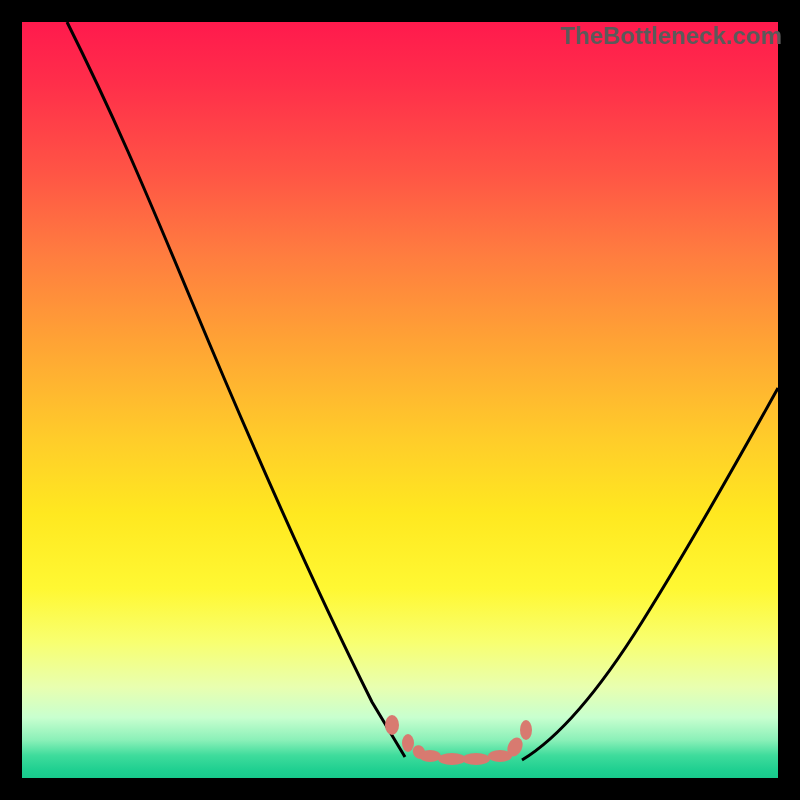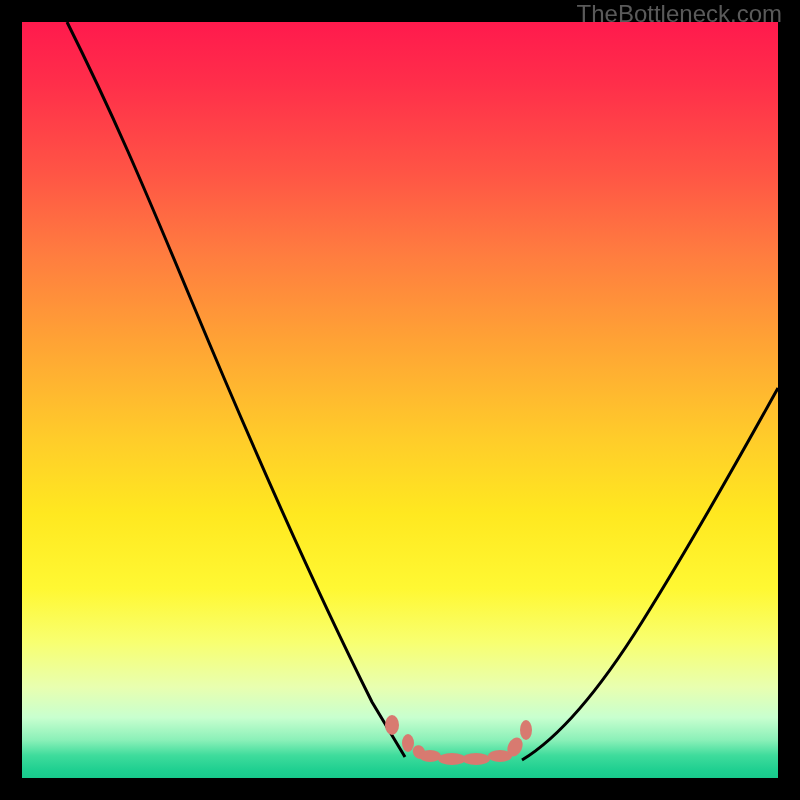--- a/index.html
+++ b/index.html
@@ -12,25 +12,25 @@
     font-family: Arial, sans-serif;
   }
   .outer {
     width: 800px;
     height: 800px;
     background: #000;
     position: relative;
   }
   .watermark {
     position: absolute;
-    top: 0;
+    top: 22px;
     right: 18px;
     color: #5a5a5a;
     font-size: 24px;
-    font-weight: 400;
+    font-weight: 700;
     z-index: 10;
   }
   .plot {
     position: absolute;
     left: 22px;
     top: 22px;
     width: 756px;
     height: 756px;
   }
   .gradient {

